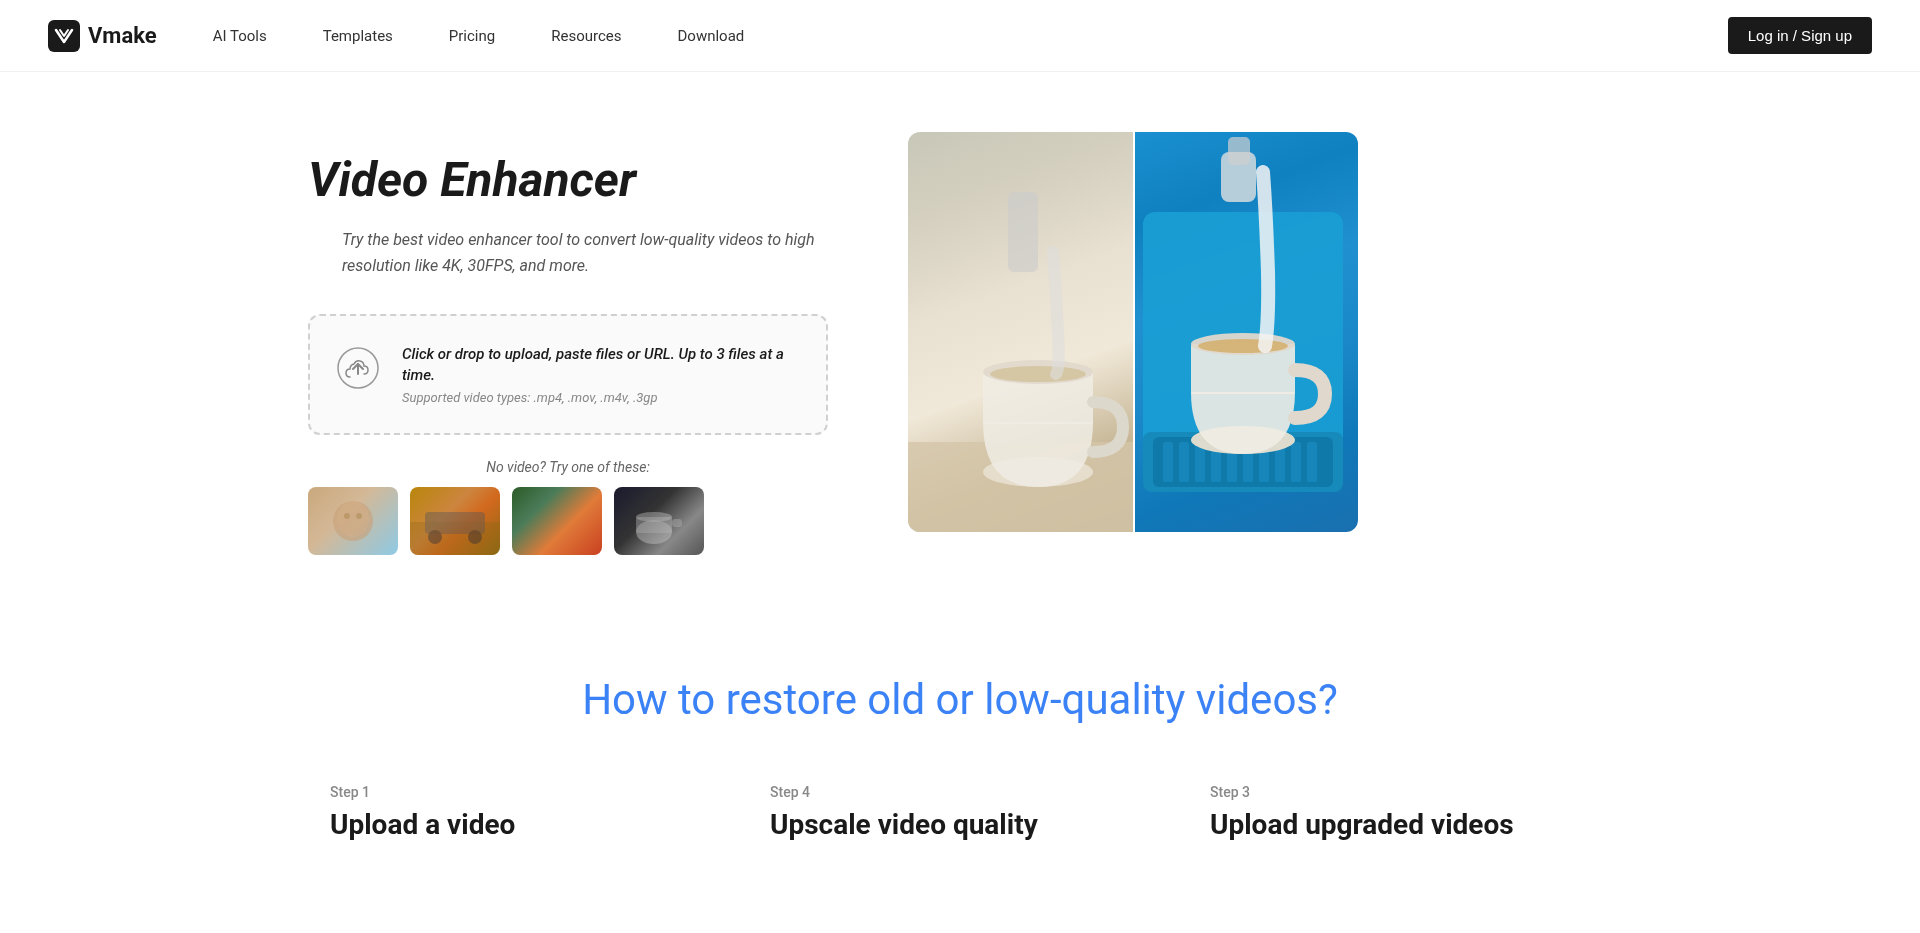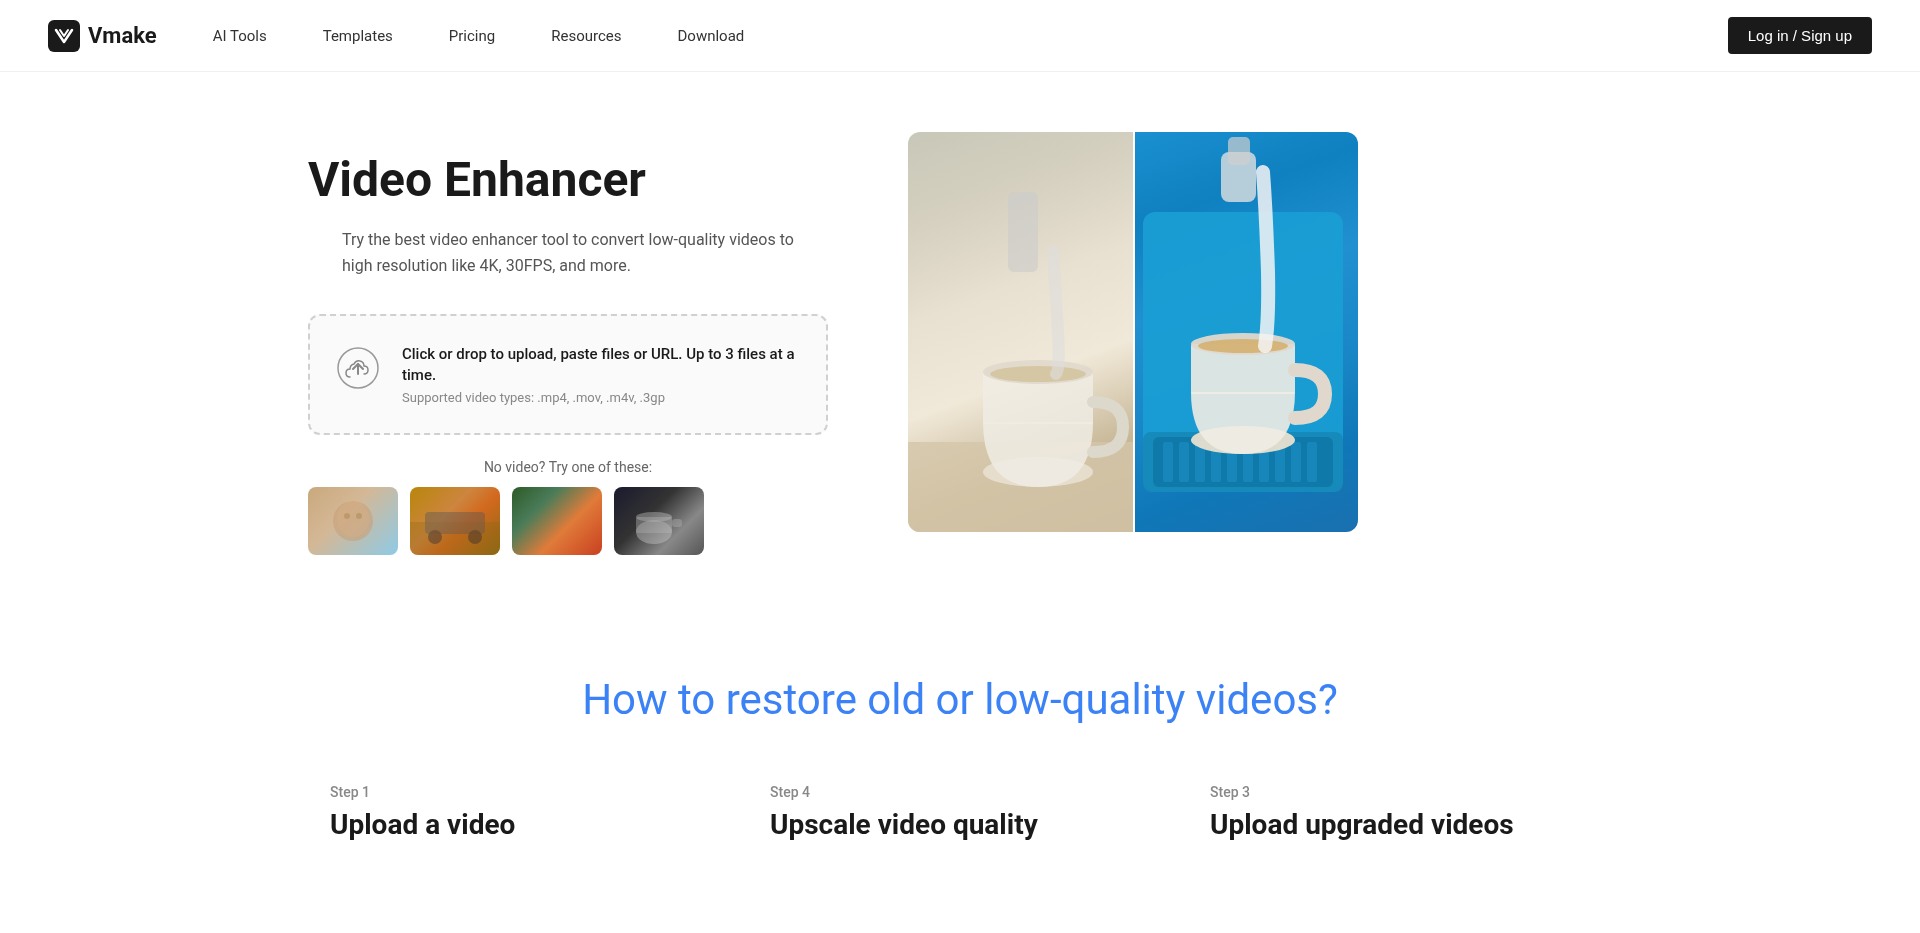--- a/index.html
+++ b/index.html
@@ -68,20 +68,21 @@
       align-items: flex-start;
       padding: 60px 48px 40px;
       gap: 80px;
       max-width: 1400px;
       margin: 0 auto;
     }
     .hero-left {
       flex: 1;
       padding-top: 20px;
       max-width: 520px;
+      font-style: italic;
     }
     .hero-title {
       font-size: 48px;
       font-weight: 700;
       color: #1a1a1a;
       line-height: 1.15;
       margin-bottom: 20px;
     }
     .hero-subtitle {
       font-size: 16px;

